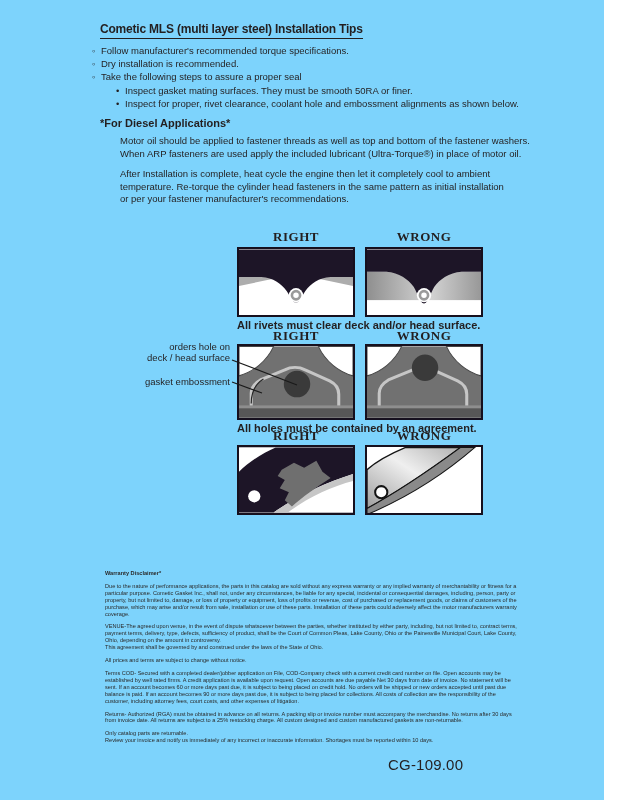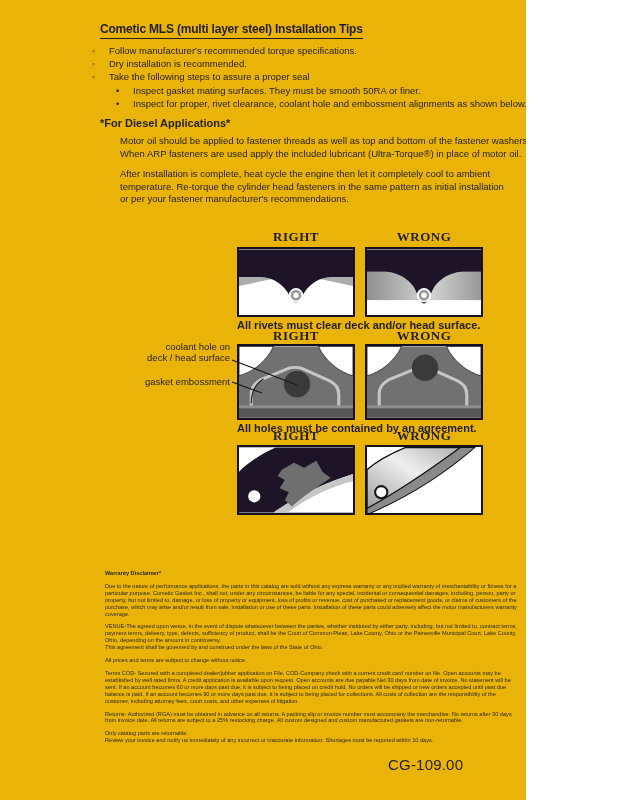--- a/index.html
+++ b/index.html
@@ -1,26 +1,26 @@
 <!DOCTYPE html>
 <html><head>
 <meta charset="utf-8">
 <style>
   * { margin:0; padding:0; box-sizing:border-box; }
   html,body { width:618px; height:800px; background:#ffffff; }
   body { font-family:"Liberation Sans", sans-serif; color:#231f20; }
-  .page { position:relative; width:526px; height:800px; background:#eab308; overflow:hidden;padding-left:26px; }
+  .page { position:relative; width:604px; height:800px; background:#7dd3fc; overflow:hidden;padding-left:26px; }
 
   .abs { position:absolute; }
 
   .doc-title { left:100px; top:22px; font-size:12px; font-weight:bold; letter-spacing:-0.2px;
                border-bottom:1.6px solid #231f20; padding-bottom:2px; }
 
   .tips { left:92px; top:44px; width:450px; font-size:9.5px; line-height:13.2px; }
-  .tip-row { display:flex;gap:8px; }
+  .tip-row { display:flex; }
   .tip-row .mk { width:9px; flex:0 0 9px; }
   .tip-row.main .mk::before { content:"◦"; font-size:9.5px; }
   .tip-row.sub { padding-left:24px; }
   .tip-row.sub .mk::before { content:"•"; font-size:9.5px; }
 
   .diesel-heading { left:100px; top:117px; font-size:11px; font-weight:bold; }
   .body-para { left:100px; top:0; width:440px; font-size:9.5px; line-height:12.6px;margin-left:20px; }
   .preline { white-space:pre-line; }
   .p1 { top:135px; }
   .p2 { top:168px; }
@@ -109,21 +109,21 @@
       <path d="M0,0 H112 V22 H93 C80,23 72,29 66,37 C62,44 60,53 56,53 C52,53 50,44 46,37 C40,29 32,23 19,22 H0 Z" fill="#1d1527"></path>
       <circle cx="56" cy="45" r="7" fill="#ffffff"></circle>
       <circle cx="56" cy="45" r="4" fill="#ffffff" stroke="#9a9a9a" stroke-width="2.6"></circle>
     </svg>
   </div>
   <div class="abs dg-caption col-l" style="top:320px; width:300px">All rivets must clear deck and/or head surface.</div>
 
   <div class="abs dg-header col-l" style="top:328px">RIGHT</div>
   <div class="abs dg-header col-r" style="top:328px">WRONG</div>
 
-  <div class="abs ann-label preline" style="top:342px">coolant hole on
+  <div class="abs ann-label preline" style="top:342px">orders hole on
 deck / head surface</div>
   <div class="abs ann-label" style="top:377px">gasket embossment</div>
   <svg class="abs leader-svg" viewBox="0 0 140 55">
     <line x1="62" y1="12" x2="127" y2="37" stroke="#1a1a1a" stroke-width="1.2"></line>
     <line x1="62" y1="34" x2="92" y2="45" stroke="#1a1a1a" stroke-width="1.2"></line>
   </svg>
 
   <div class="abs panel tall col-l" style="top:344px">
     <svg viewBox="0 0 112 70">
       <rect x="0" y="0" width="112" height="70" fill="#717171"></rect>

